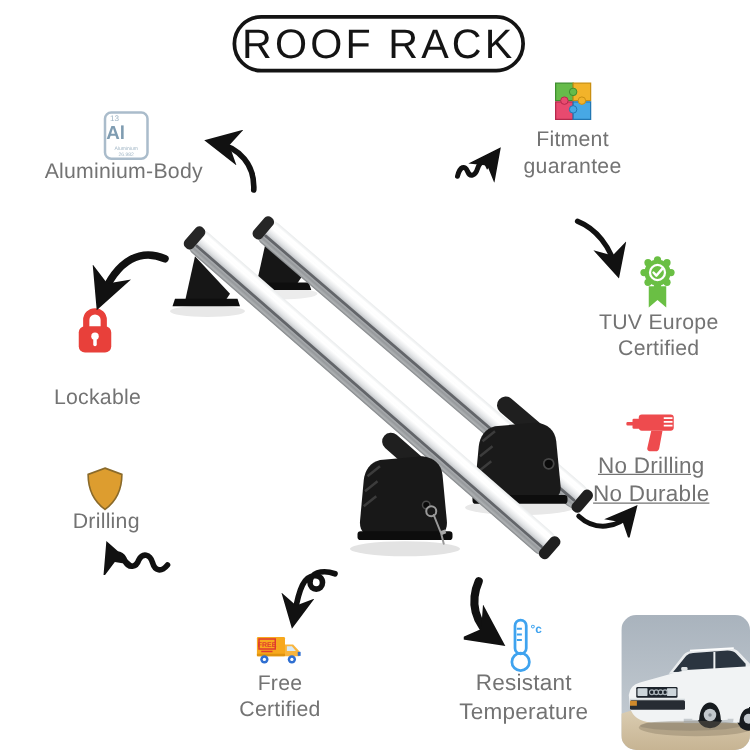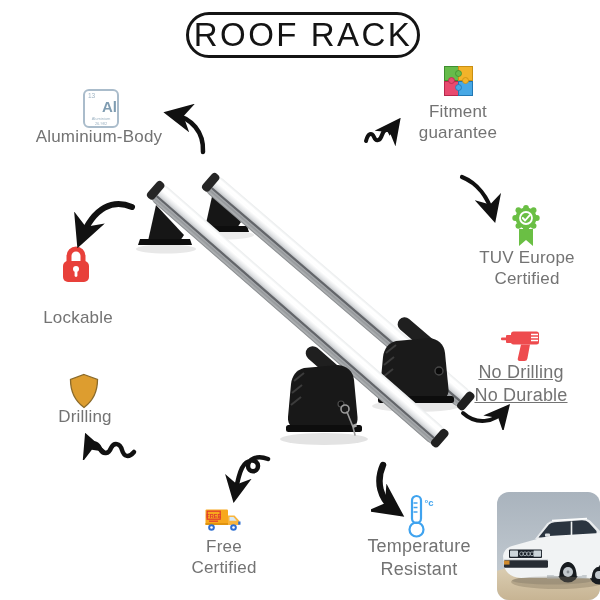--- a/index.html
+++ b/index.html
@@ -12,21 +12,21 @@
     font-size:33px;letter-spacing:2.5px;font-weight:500;color:#141414;}
 
   .abs{position:absolute;}
   .label{position:absolute;text-align:center;font-size:17px;line-height:1.25;letter-spacing:.2px;color:#737373;}
   .label.big{font-size:18px;}
 
   
   .al-tile{position:absolute;left:83px;top:89px;width:36px;height:39px;border:2px solid #aabccb;
     border-radius:6px;box-sizing:border-box;background:#fff;color:#8fa9bc;}
   .al-num{position:absolute;top:1px;left:3px;font-size:6.5px;color:#9fb4c4;}
-  .al-sym{position:absolute;top:7px;left:0;right:0;text-align:right;font-size:15px;font-weight:bold;color:#7f9cb1;}
+  .al-sym{position:absolute;top:7px;left:0;right:0;text-align:left;font-size:15px;font-weight:bold;color:#7f9cb1;}
   .al-name{position:absolute;top:25px;left:0;right:0;text-align:center;font-size:4px;color:#9fb4c4;}
   .al-mass{position:absolute;top:30px;left:0;right:0;text-align:center;font-size:4px;color:#9fb4c4;}
 
   .car-photo{position:absolute;left:497px;top:492px;width:103px;height:108px;border-radius:12px;overflow:hidden;}
   svg{display:block;}
 </style>
 </head>
 <body>
 
 <div class="canvas">
@@ -246,22 +246,22 @@
     <path d="M44 5 C33 1 24 5 24 12 C24 19 34 19 34 12 C34 5 23 4 18 14 C14 22 13 30 11 41" fill="none" stroke="#111" stroke-width="4.5" stroke-linecap="round" marker-end="url(#m-loop)"></path>
   </svg>
 
   <svg class="abs" style="left:401px;top:494px;" width="38" height="46" viewBox="0 0 38 46">
     <rect x="11" y="2" width="9" height="27" rx="4.5" fill="none" stroke="#3fa3ef" stroke-width="2.2"></rect>
     <path d="M12.5 9 h4 M12.5 13.5 h4 M12.5 18 h4" stroke="#3fa3ef" stroke-width="1.6"></path>
     <circle cx="15.5" cy="35.5" r="7" fill="none" stroke="#3fa3ef" stroke-width="2.2"></circle>
     <text x="28" y="12" text-anchor="middle" font-family="Liberation Sans, sans-serif" font-size="9.5" font-weight="bold" fill="#3fa3ef">°c</text>
   </svg>
   <div class="label big" style="left:355px;top:535px;width:128px;">
+    <div>Resistant</div>
     <div>Temperature</div>
-    <div>Resistant</div>
   </div>
   <svg class="abs" style="left:371px;top:459px;" width="42" height="64" viewBox="0 0 42 64">
     <defs>
         <marker id="m-temp" viewBox="0 0 10 10" refX="7" refY="5" markerWidth="5.2" markerHeight="5.2" orient="auto">
           <path d="M0 0 L10 5 L0 10 L3 5 Z" fill="#111"></path>
         </marker>
       </defs>
     <path d="M12 6 C5 22 8 40 25 52" fill="none" stroke="#111" stroke-width="6.5" stroke-linecap="round" marker-end="url(#m-temp)"></path>
   </svg>
 

